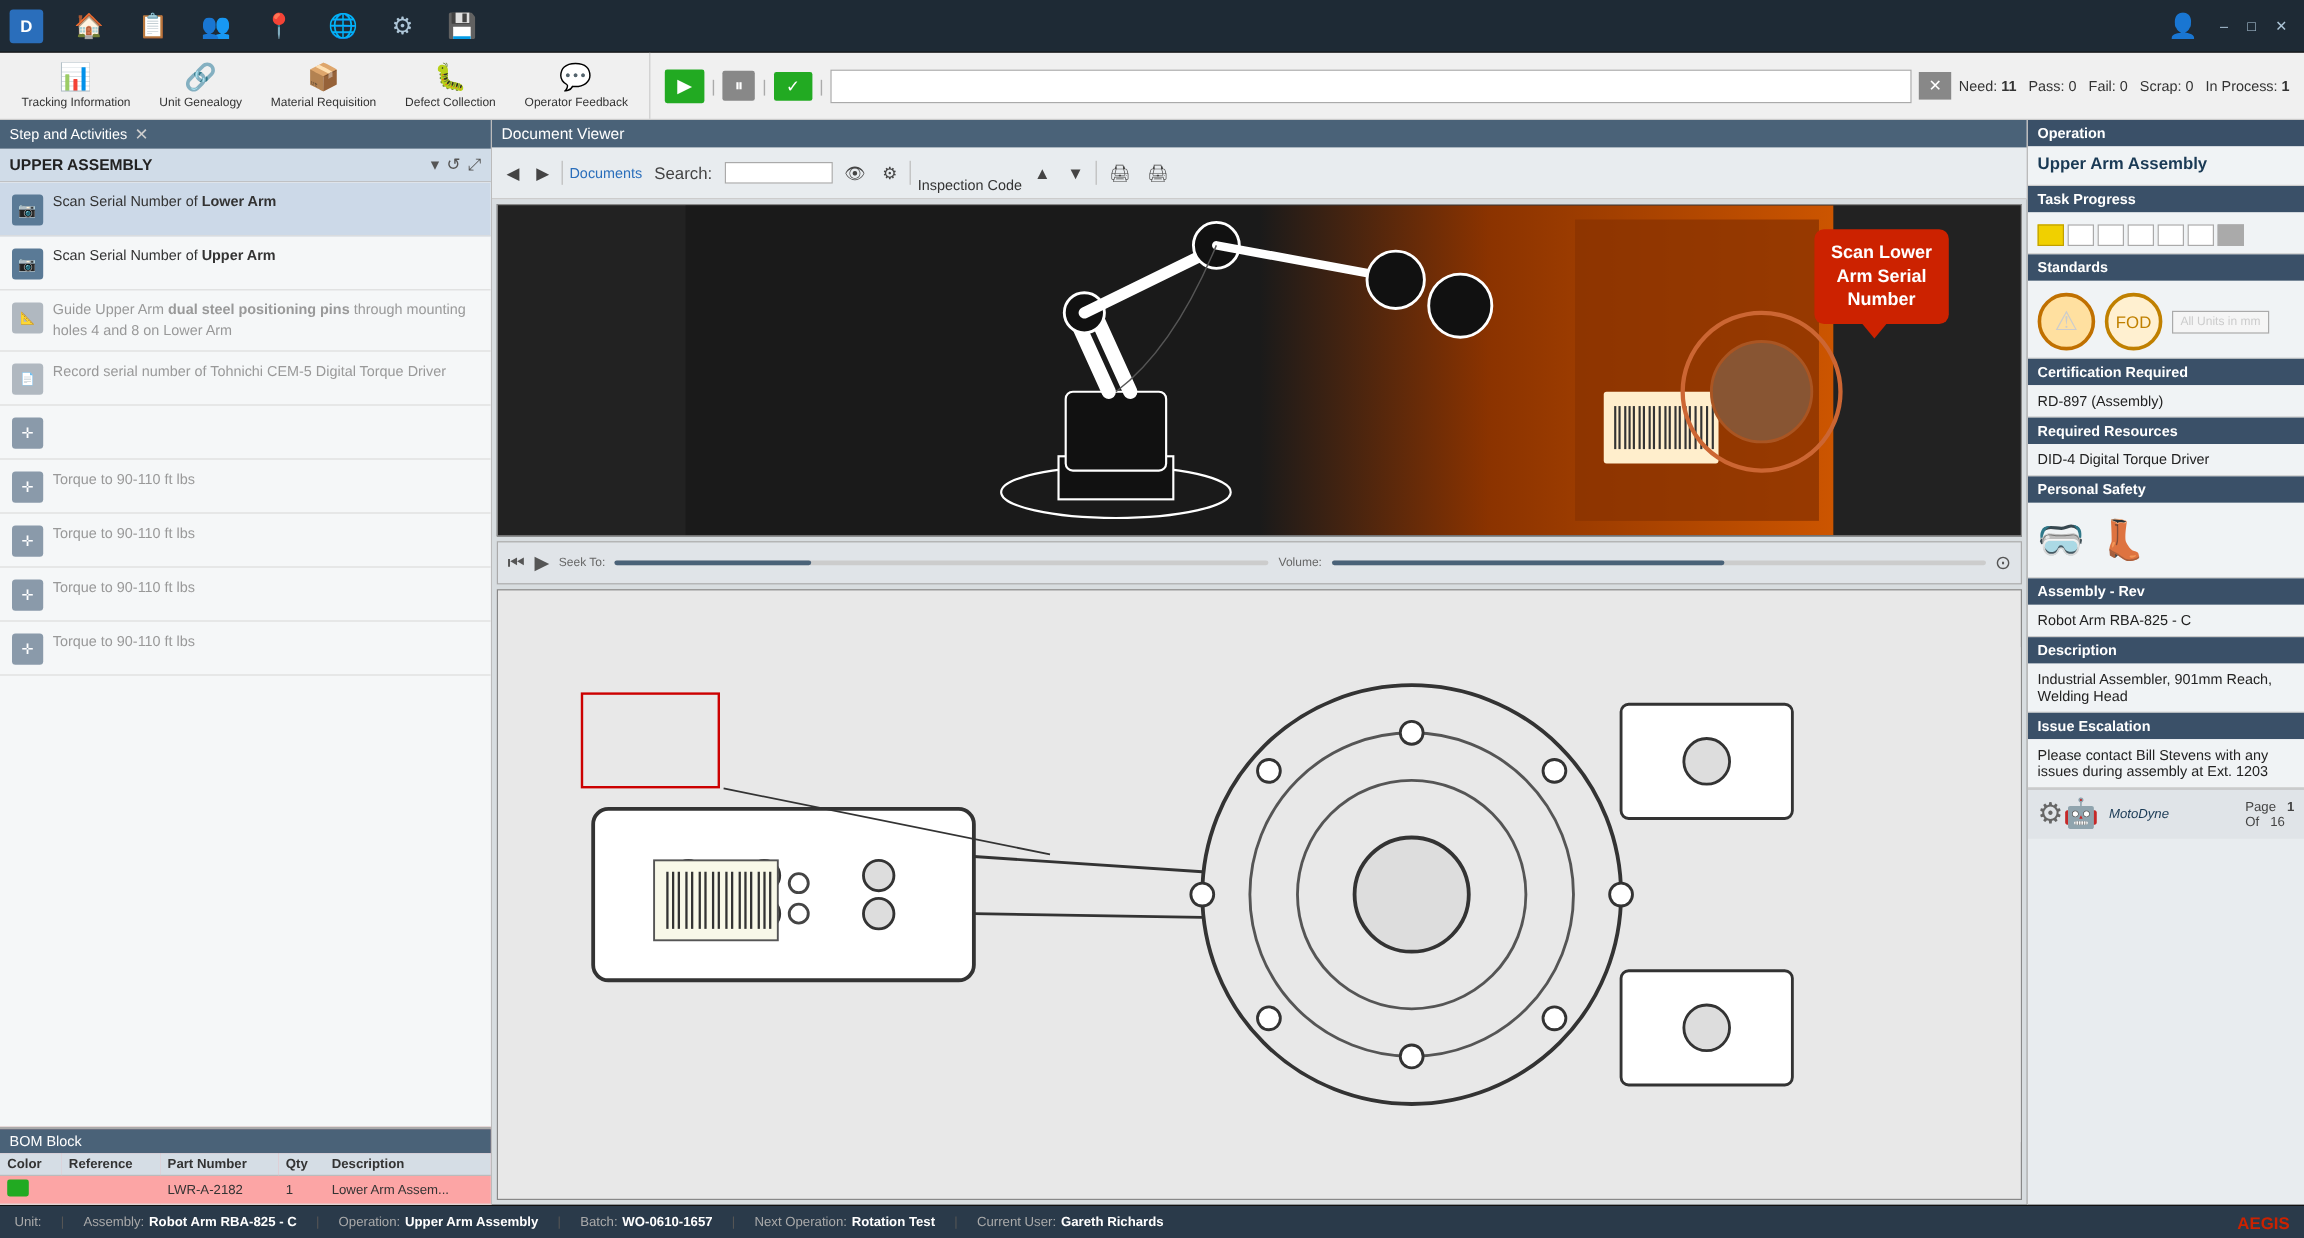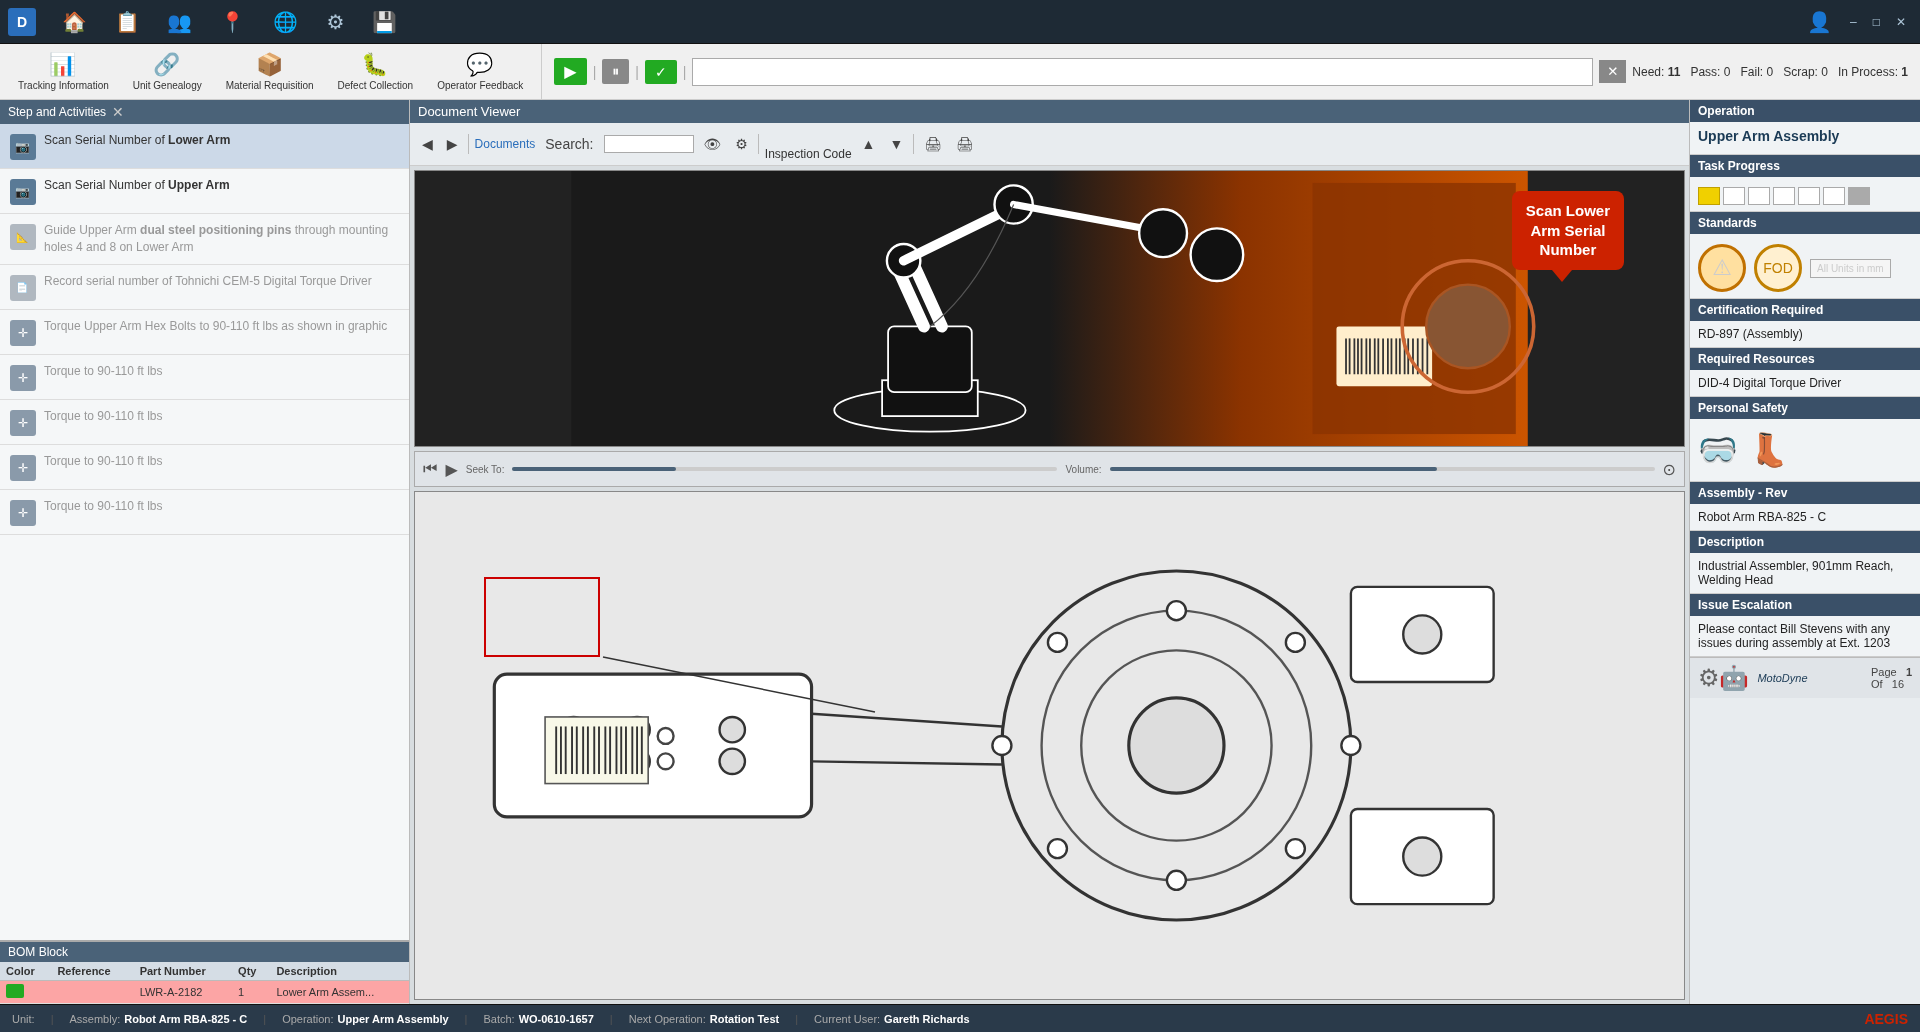--- a/index.html
+++ b/index.html
@@ -468,20 +468,28 @@
   </div>
 </div>
 
 <div id="content-row">
 
   <div id="left-panel">
     <div id="step-activities-bar">
       <span>Step and Activities</span>
       <span class="sa-close-btn">✕</span>
     </div>
+    <div id="assembly-header">
+      <span class="assembly-title">UPPER ASSEMBLY</span>
+      <div class="asm-controls">
+        <span class="asm-btn">▾</span>
+        <span class="asm-btn">↺</span>
+        <span class="asm-btn">⤢</span>
+      </div>
+    </div>
     <div id="steps-list">
 
       <div class="step-item active">
         <div class="step-icon">📷</div>
         <div class="step-text">
           Scan Serial Number of <strong>Lower Arm</strong>
         </div>
       </div>
 
       <div class="step-item">
@@ -500,23 +508,20 @@
 
       <div class="step-item">
         <div class="step-icon disabled" style="font-size:10px;">📄</div>
         <div class="step-text disabled">
           Record serial number of Tohnichi CEM-5 Digital Torque Driver
         </div>
       </div>
 
       <div class="step-item">
         <div class="step-icon disabled" style="background:#8a9aaa;">✛</div>
-        <div class="step-text disabled">
-          Torque Upper Arm Hex Bolts to 90-110 ft lbs as shown in graphic
-        </div>
       </div>
 
       <div class="step-item">
         <div class="step-icon disabled" style="background:#8a9aaa;">✛</div>
         <div class="step-text disabled">Torque to 90-110 ft lbs</div>
       </div>
       <div class="step-item">
         <div class="step-icon disabled" style="background:#8a9aaa;">✛</div>
         <div class="step-text disabled">Torque to 90-110 ft lbs</div>
       </div>

